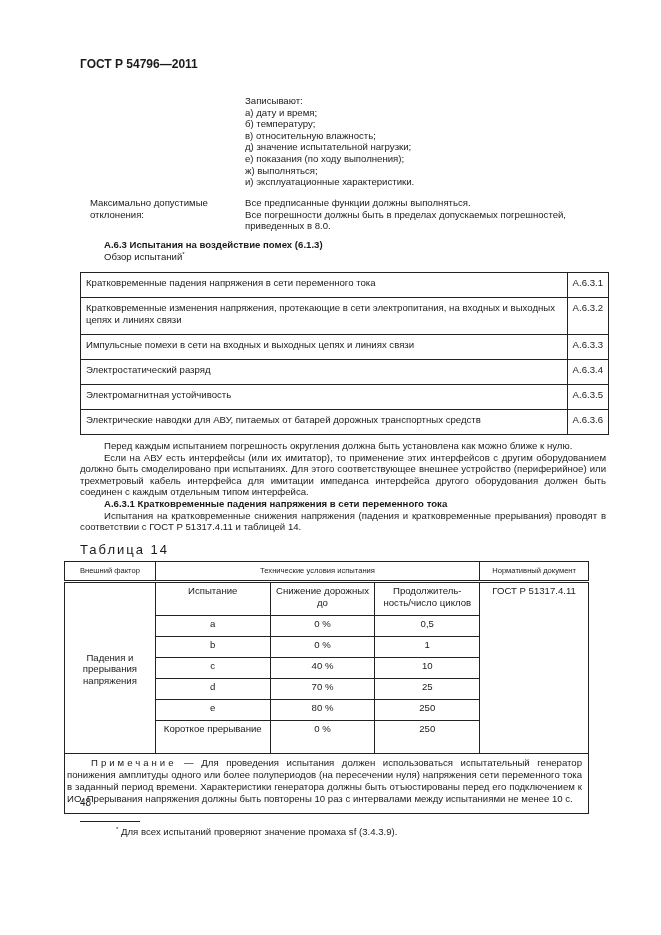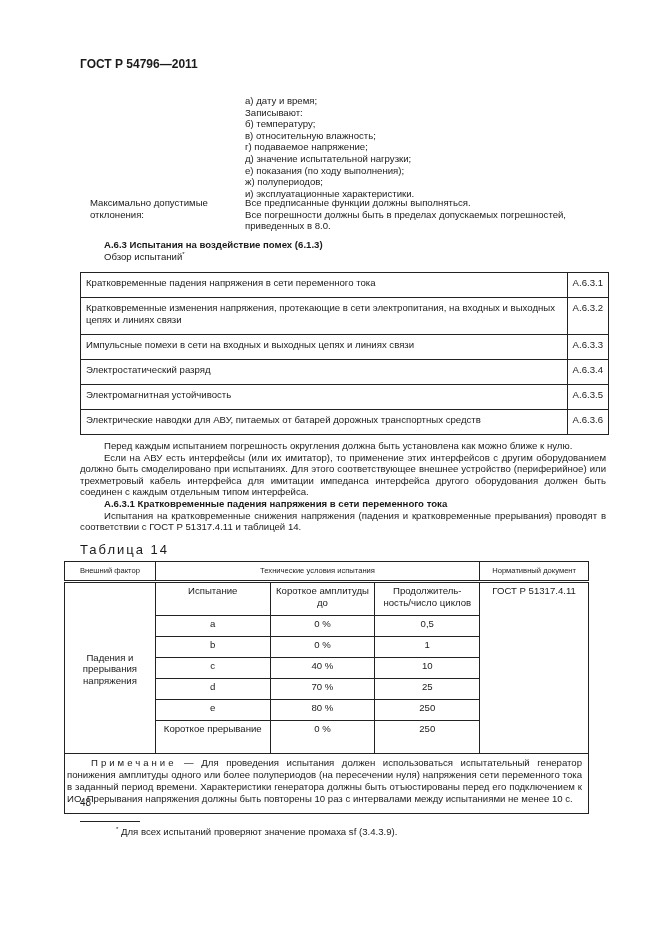--- a/index.html
+++ b/index.html
@@ -36,28 +36,27 @@
   .fn { left:116px; top:826px; }
   .sup { font-size:6px; vertical-align:super; line-height:0; }
   .pagenum { left:80px; top:797px; font-size:10px; }
 </style>
 </head>
 <body>
 
 <div class="abs hdr">ГОСТ Р 54796—2011</div>
 
 <div class="abs rec">
+  <div>Записывают:</div>
   <div>а)  дату и время;</div>
-  <div>Записывают:</div>
   <div>б)  температуру;</div>
   <div>в)  относительную влажность;</div>
-  <div>г)  подаваемое напряжение;</div>
   <div>д)  значение испытательной нагрузки;</div>
   <div>е)  показания (по ходу выполнения);</div>
-  <div>ж)  полупериодов;</div>
+  <div>ж)  выполняться;</div>
   <div>и)  эксплуатационные характеристики.</div>
 </div>
 
 <div class="abs dev-label">Максимально допустимые отклонения:</div>
 <div class="abs dev-text">
   <div>Все предписанные функции должны выполняться.</div>
   <div>Все погрешности должны быть в пределах допускаемых погрешностей, приведенных в 8.0.</div>
 </div>
 
 <div class="abs sec63">
@@ -106,21 +105,21 @@
 <table class="t2">
   <tbody>
       <tr>
     <th style="width:80px">Внешний фактор</th>
     <th colspan="3">Технические условия испытания</th>
     <th style="width:98px">Нормативный документ</th>
   </tr>
   <tr>
     <td rowspan="7" class="factor">Падения и прерывания напряжения</td>
     <td class="hd" style="width:104px">Испытание</td>
-    <td class="hd" style="width:94px">Короткое амплитуды до</td>
+    <td class="hd" style="width:94px">Снижение дорожных до</td>
     <td class="hd" style="width:94px">Продолжитель-ность/число циклов</td>
     <td rowspan="7" class="norm">ГОСТ Р 51317.4.11</td>
   </tr>
   <tr>
     <td>a</td>
     <td>0 %</td>
     <td>0,5</td>
   </tr>
   <tr>
     <td>b</td>

